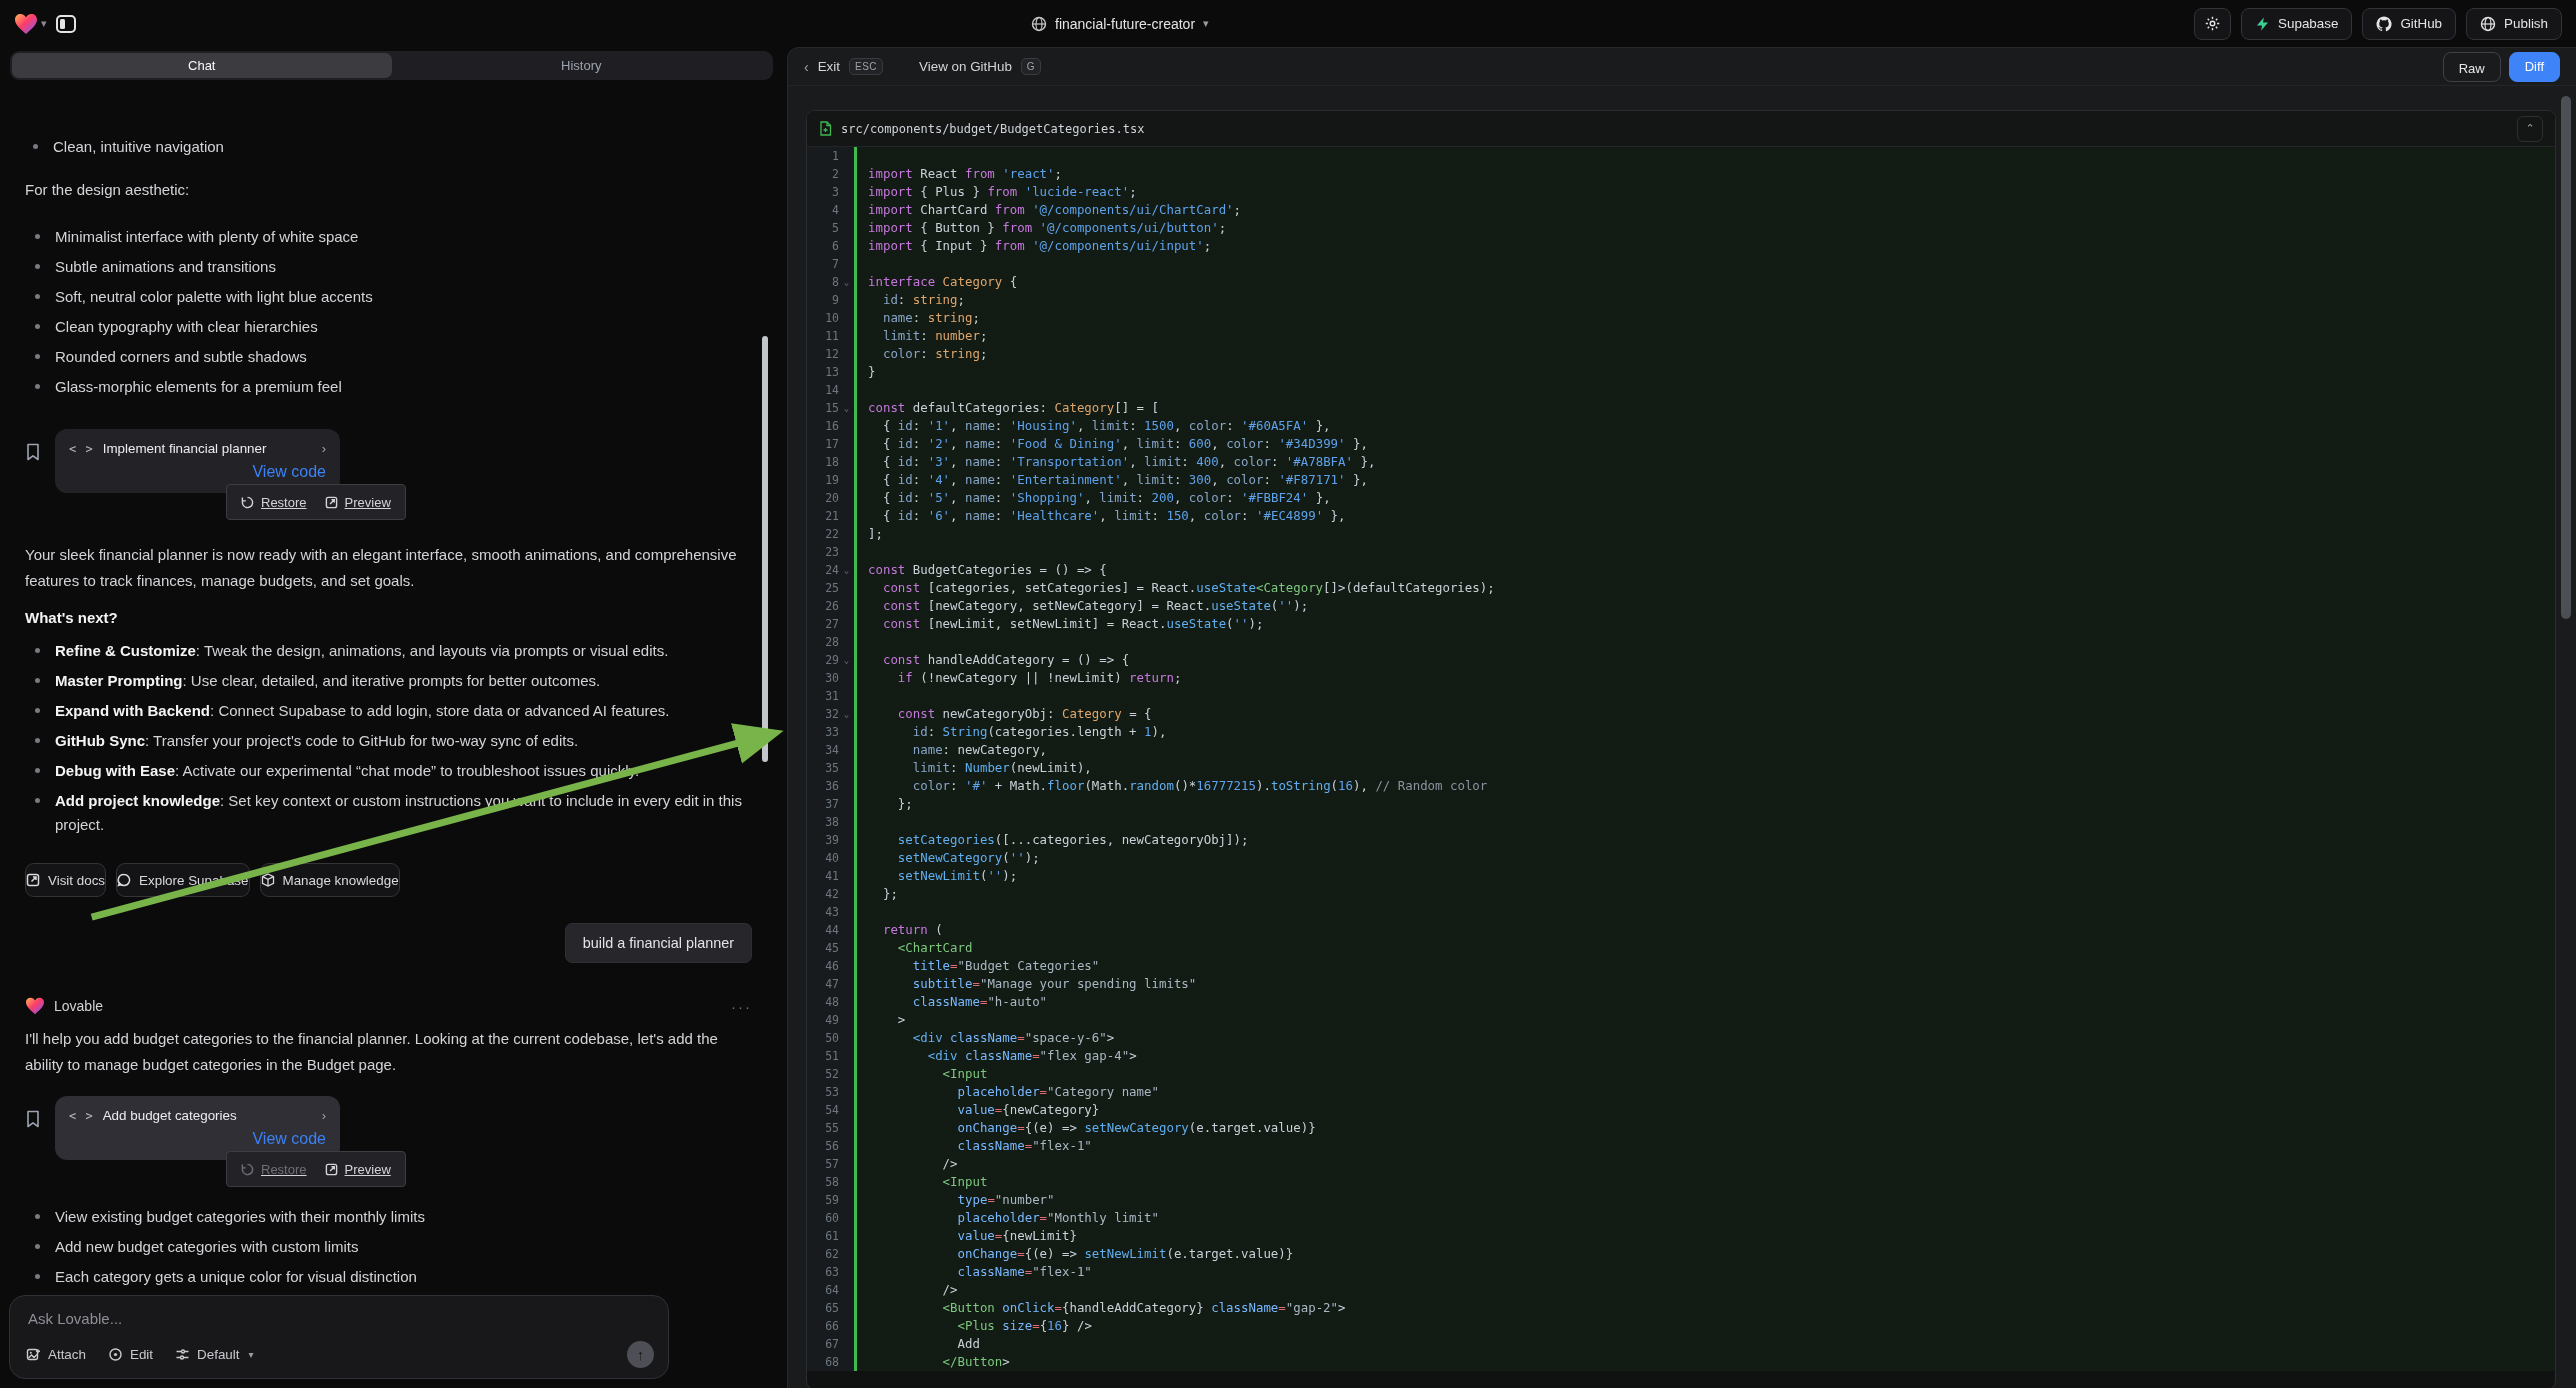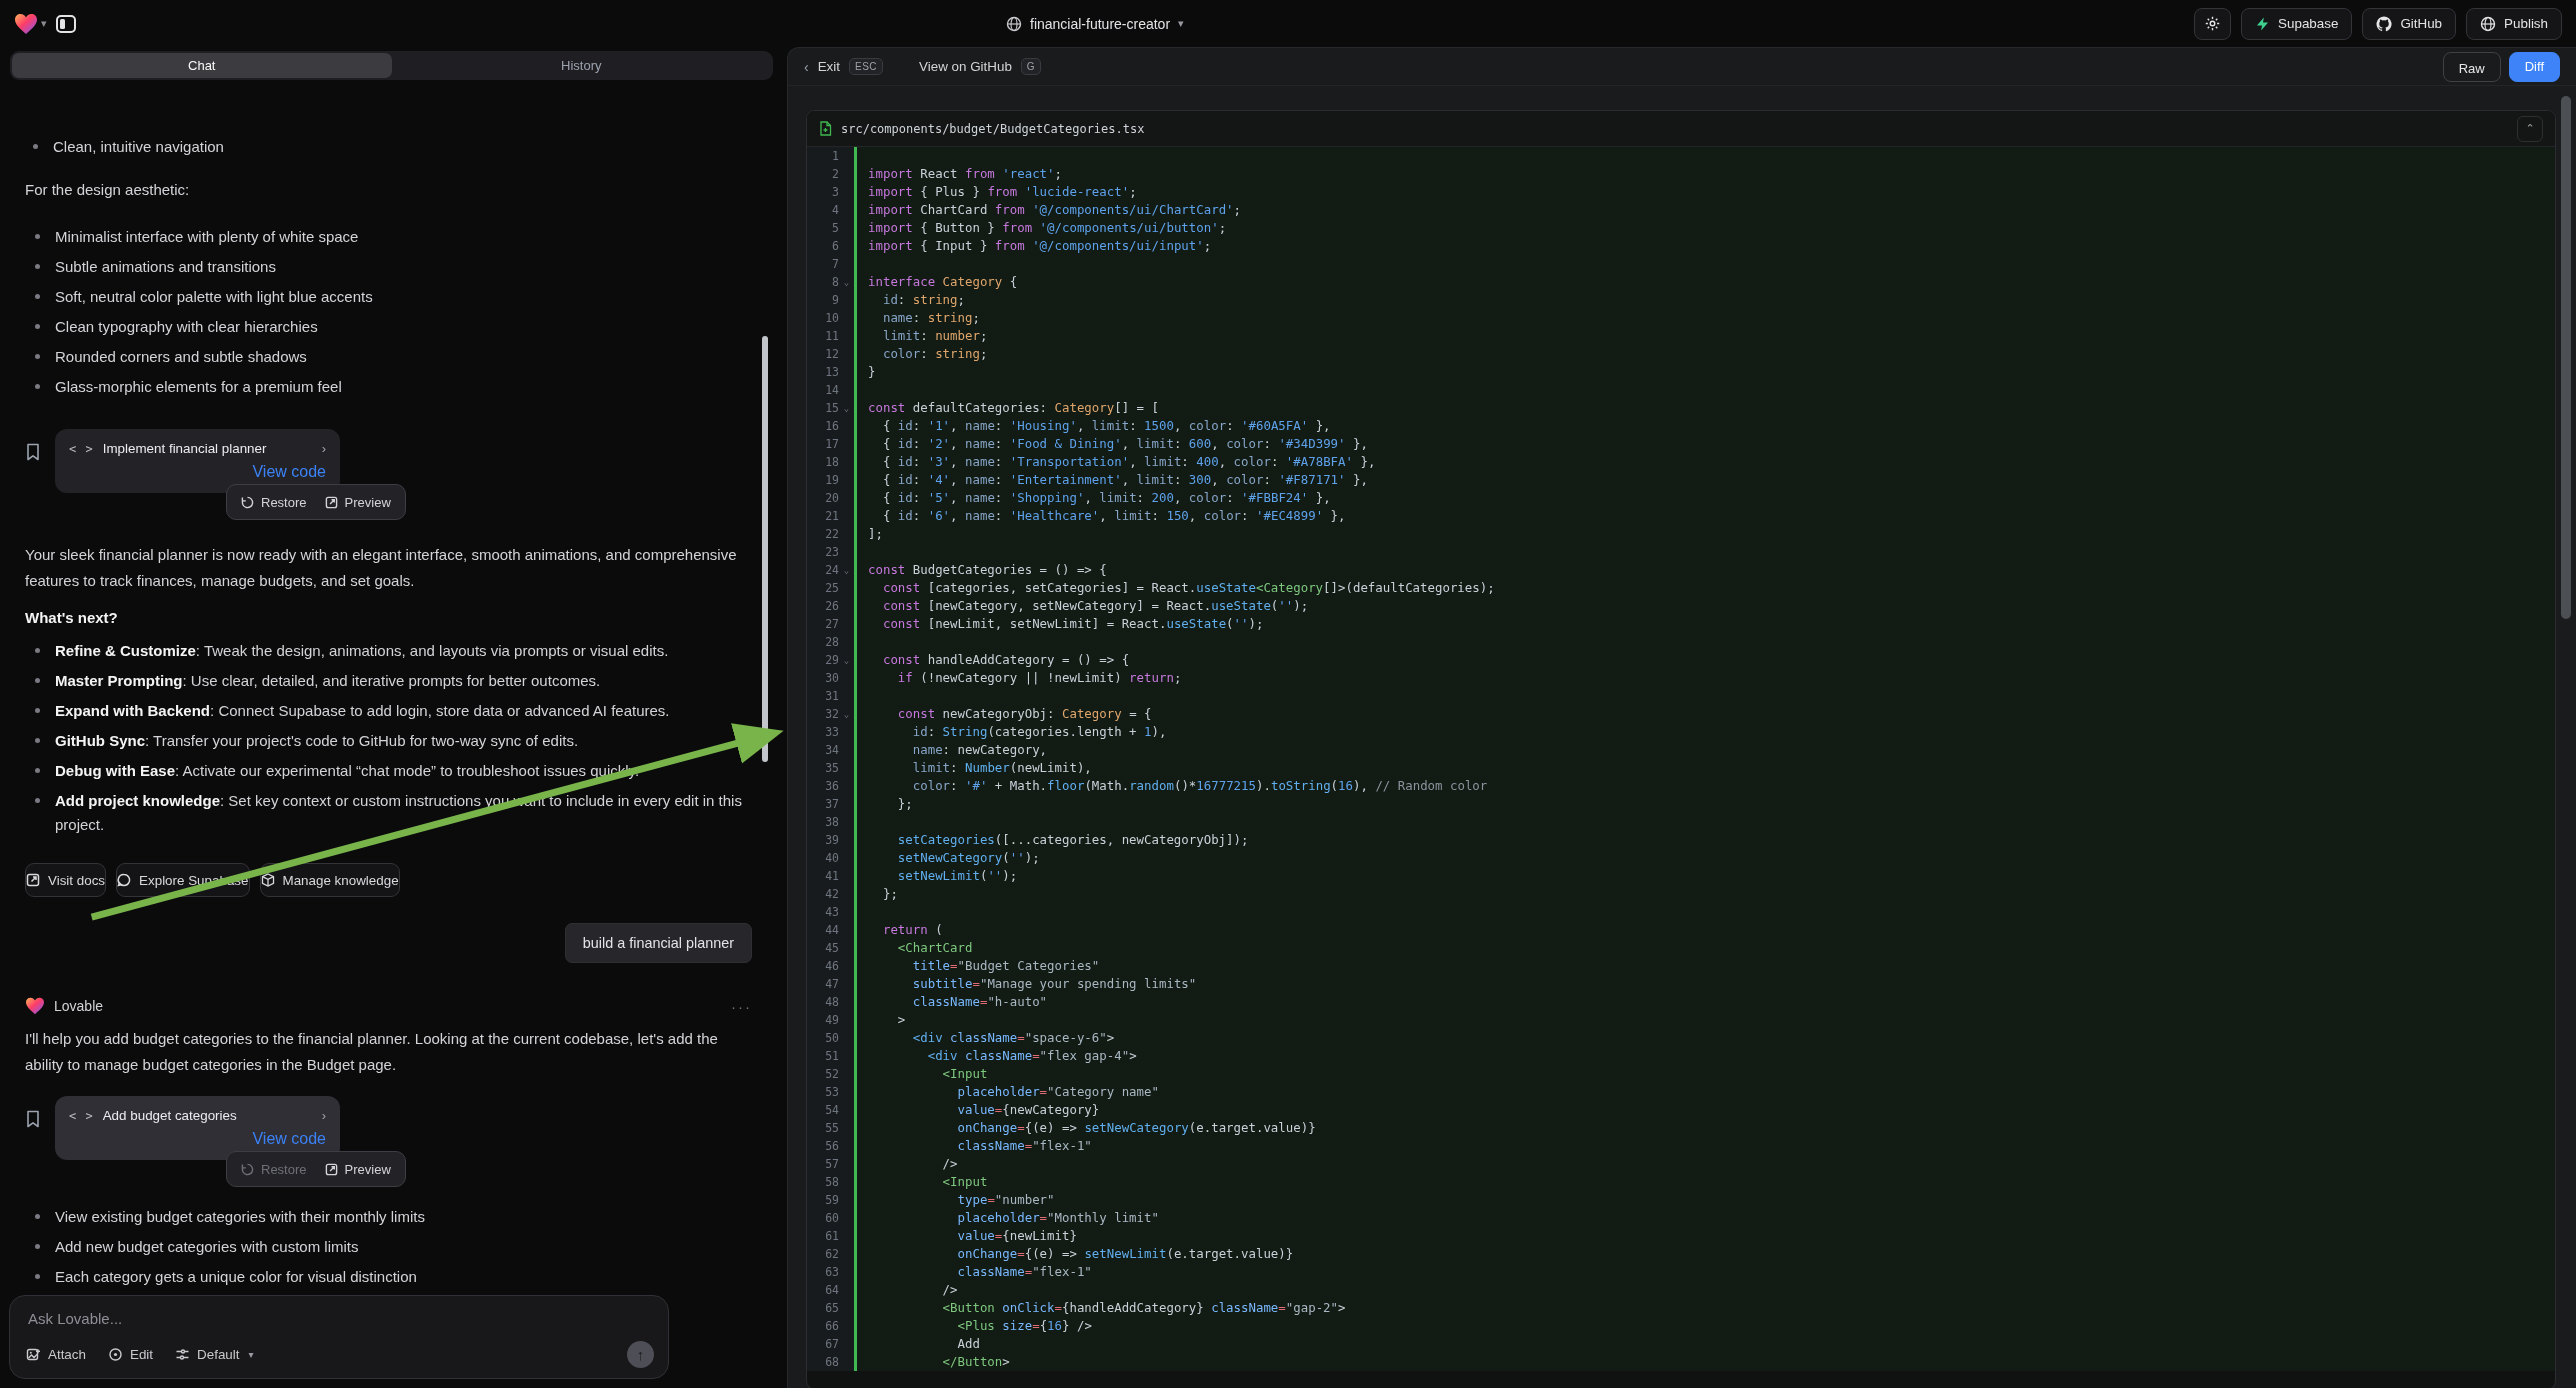--- a/index.html
+++ b/index.html
@@ -5,21 +5,21 @@
   * { margin:0; padding:0; box-sizing:border-box; }
   html,body { width:2576px; height:1388px; background:#0b0b0c; overflow:hidden;
               font-family:"Liberation Sans","DejaVu Sans",sans-serif; }
   .app { position:relative; width:2576px; height:1388px; background:#0b0b0c; color:#d4d4d8; }
 
   
   .topbar { position:absolute; left:0; top:0; width:100%; height:47px; display:flex; align-items:center; padding:0 14px; }
   .heart { width:24px; height:22px; }
   .tiny-chev { color:#8b8b92; font-size:11px; margin:0 4px 0 3px; }
   .icon-btn { width:30px; height:28px; border-radius:7px; display:flex; align-items:center; justify-content:center; background:transparent; border:none; cursor:pointer; }
-  .proj-center { position:absolute; left:1006px; top:0; height:47px; display:flex; align-items:center; gap:8px; color:#e4e4e7; font-size:14px; }
+  .proj-center { position:absolute; left:1031px; top:0; height:47px; display:flex; align-items:center; gap:8px; color:#e4e4e7; font-size:14px; }
   .proj-center .chev { color:#9a9aa2; font-size:11px; }
   .topbar-right { margin-left:auto; display:flex; align-items:center; gap:10px; }
   .tb-btn { height:32px; display:flex; align-items:center; gap:8px; padding:0 13px; border:1px solid #333338; border-radius:8px; background:#151518; color:#e4e4e7; font-size:13.4px; cursor:pointer; }
   .tb-btn.square { padding:0 9px; }
 
   
   .chatcol { position:absolute; left:0; top:47px; width:787px; height:1341px; }
   .rightpanel { position:absolute; left:787px; top:47px; width:1789px; height:1341px; background:#1a1b1c; border:1px solid #27282b; border-right:none; border-bottom:none; border-radius:12px 0 0 0; }
 
   
@@ -40,21 +40,21 @@
   
   .cardgroup { display:flex; margin-top:30px; }
   .bookmark { flex:0 0 22px; margin:14px 8px 0 0; color:#9ca3af; }
   .editcard { width:285px; background:#232327; border-radius:12px; padding:12px 14px; }
   .editcard.selected { background:#2f2f35; }
   .ec-row { display:flex; align-items:center; gap:9px; }
   .ec-code { color:#b9b9c0; font-family:"DejaVu Sans Mono",monospace; font-size:12px; letter-spacing:1px; }
   .ec-title { font-size:13.4px; color:#ececf0; flex:1; }
   .ec-chev { color:#a1a1aa; font-size:13px; }
   .ec-view { margin:7px 0 0 26px; font-size:16px; color:#3b82f6; cursor:pointer;text-align:right; }
-  .pill { position:relative; z-index:2; margin:-9px 0 0 171px; width:fit-content; height:36px; display:flex; align-items:center; gap:18px; background:#232327; border:1px solid #3d3d44; border-radius:10px; padding:0 14px; }
+  .pill { position:relative; z-index:2; margin:-9px 0 0 171px; width:fit-content; height:36px; display:flex; align-items:center; gap:18px; background:#232327; border:1px solid #3d3d44; border-radius:4px; padding:0 14px;text-decoration:underline; }
   .pill .pbtn { display:flex; align-items:center; gap:7px; font-size:13px; color:#d4d4d8; cursor:pointer; background:none; border:none; }
   .pill .pbtn.dim { color:#6f6f78; }
 
   
   .actionrow { display:flex; gap:10px; margin-top:26px; }
   .act-btn { height:34px; display:flex; align-items:center; gap:8px; padding:0 0; background:#141417; border:1px solid #333338; border-radius:9px; color:#d9d9de; font-size:13.4px; cursor:pointer; }
 
   
   .bubble-row { display:flex; justify-content:flex-end; }
   .bubble { background:#27272b; border:1px solid #2e2e33; border-radius:7px; padding:11px 17px; font-size:14.4px; color:#e4e4e7; }

